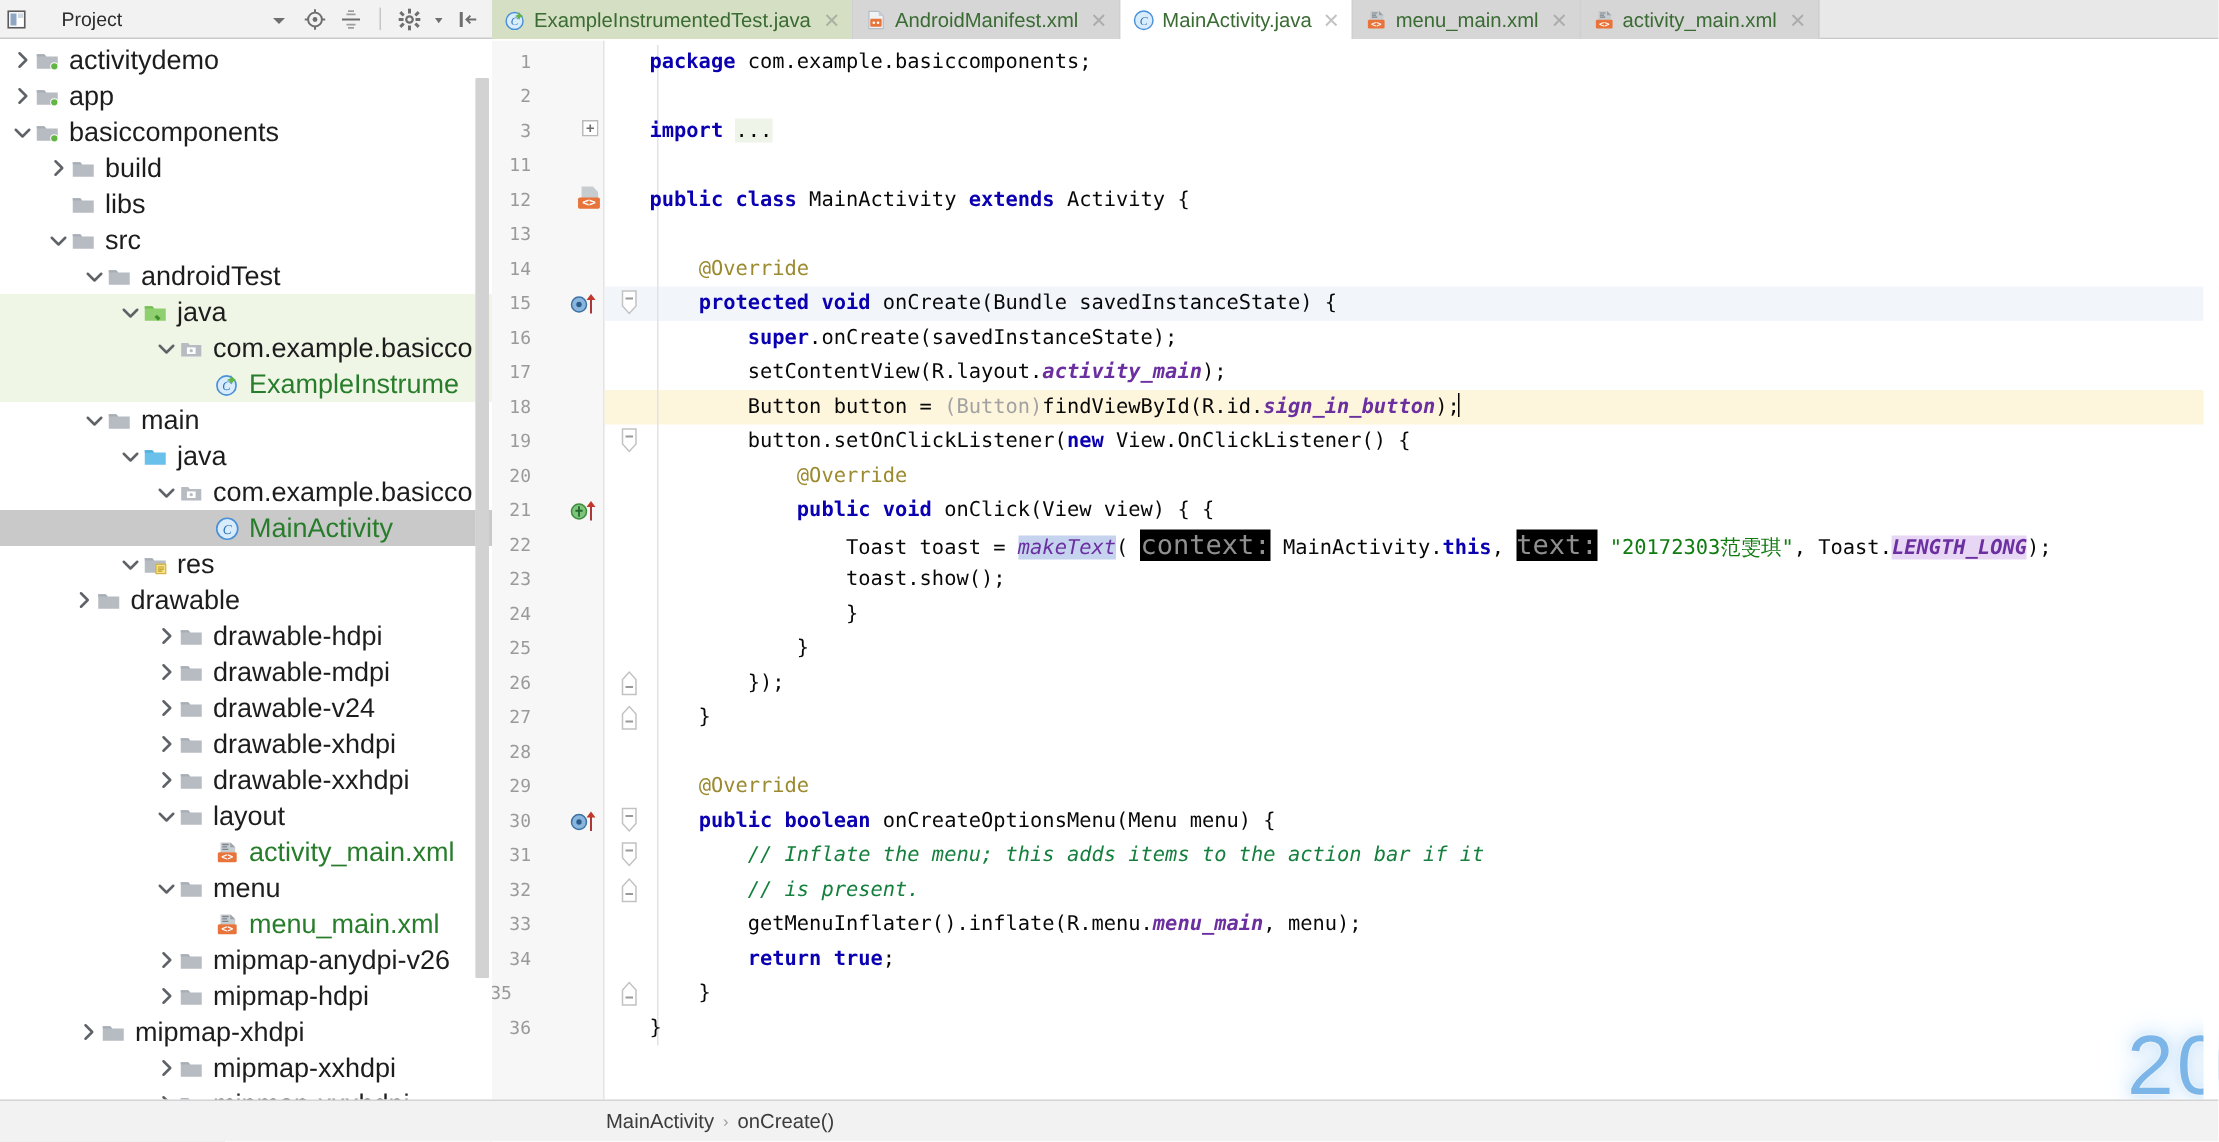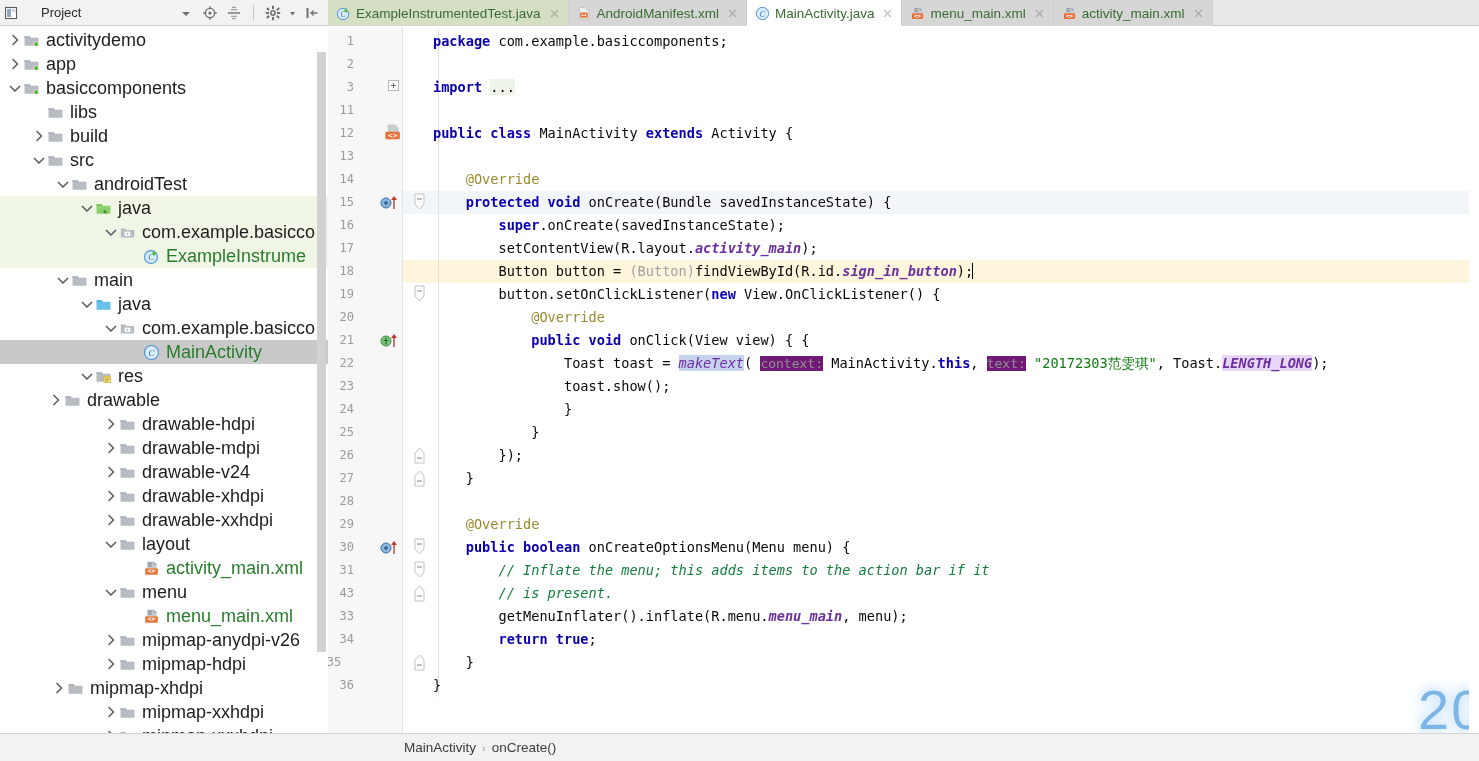--- a/index.html
+++ b/index.html
@@ -136,21 +136,21 @@
     position: absolute; left: 0; width: 1151px; height: 23px;
     background: #f2f6fb;
   }
   .kw      { color: #0a00b1; font-weight: bold; }
   .str     { color: #107c10; }
   .cmt     { color: #15803d; font-style: italic; }
   .ann     { color: #9b8a2f; }
   .fieldit { color: #6b2fa0; font-style: italic; font-weight: bold; }
   .statit  { color: #6b2fa0; font-style: italic; font-weight: bold; background: #e8d6f5; }
   .sel     { background: #c5d3ee; color: #6b2fa0; font-style: italic; }
-  .param   { color: #909090; background: #701a75; font-size: 13px; }
+  .param   { color: #909090; background: #000000; font-size: 18px; }
   .dim     { color: #a2a2a2; }
   .caret {
     display: inline-block; width: 1px; height: 16px; background: #000;
     vertical-align: -3px; margin-left: -1px;
   }
   .indent-guide {
     position: absolute; width: 1px; background: #e2e2e2;
   }
 
   #watermark {
@@ -290,38 +290,38 @@
           </span>
           <span class="nicon"><svg width="17" height="17" viewBox="0 0 17 17">
               <path d="M1.5 4.2h5l1.3 1.5h7.7v8.1H1.5z" fill="#b6bcc2"></path>
               <path d="M1.5 4.2h5l1.3 1.5H1.5z" fill="#a8aeb5"></path>
               <circle cx="13.2" cy="12.2" r="2.7" fill="#ffffff"></circle>
               <circle cx="13.2" cy="12.2" r="2.1" fill="#62b543"></circle>
             </svg></span>
           <span class="nlabel dark">basiccomponents</span>
         </div>
         <div class="node" style="padding-left: 30px;">
+          <span class="twisty">
+            <svg width="14" height="14" viewBox="0 0 14 14">
+              <path d="M5 2.5 L9.5 7 L5 11.5" fill="none" stroke="#5f6368" stroke-width="1.7" stroke-linecap="round" stroke-linejoin="round"></path>
+            </svg>
+          </span>
+          <span class="nicon"><svg width="17" height="17" viewBox="0 0 17 17">
+              <path d="M1.5 4.2h5l1.3 1.5h7.7v8.1H1.5z" fill="#b6bcc2"></path>
+              <path d="M1.5 4.2h5l1.3 1.5H1.5z" fill="#a8aeb5"></path>
+            </svg></span>
+          <span class="nlabel dark">build</span>
+        </div>
+        <div class="node" style="padding-left: 30px;">
           <span class="twisty"></span>
           <span class="nicon"><svg width="17" height="17" viewBox="0 0 17 17">
               <path d="M1.5 4.2h5l1.3 1.5h7.7v8.1H1.5z" fill="#b6bcc2"></path>
               <path d="M1.5 4.2h5l1.3 1.5H1.5z" fill="#a8aeb5"></path>
             </svg></span>
           <span class="nlabel dark">libs</span>
-        </div>
-        <div class="node" style="padding-left: 30px;">
-          <span class="twisty">
-            <svg width="14" height="14" viewBox="0 0 14 14">
-              <path d="M5 2.5 L9.5 7 L5 11.5" fill="none" stroke="#5f6368" stroke-width="1.7" stroke-linecap="round" stroke-linejoin="round"></path>
-            </svg>
-          </span>
-          <span class="nicon"><svg width="17" height="17" viewBox="0 0 17 17">
-              <path d="M1.5 4.2h5l1.3 1.5h7.7v8.1H1.5z" fill="#b6bcc2"></path>
-              <path d="M1.5 4.2h5l1.3 1.5H1.5z" fill="#a8aeb5"></path>
-            </svg></span>
-          <span class="nlabel dark">build</span>
         </div>
         <div class="node" style="padding-left: 30px;">
           <span class="twisty">
             <svg width="14" height="14" viewBox="0 0 14 14">
               <path d="M2.5 5.5 L7 10 L11.5 5.5" fill="none" stroke="#5f6368" stroke-width="1.7" stroke-linecap="round" stroke-linejoin="round"></path>
             </svg>
           </span>
           <span class="nicon"><svg width="17" height="17" viewBox="0 0 17 17">
               <path d="M1.5 4.2h5l1.3 1.5h7.7v8.1H1.5z" fill="#b6bcc2"></path>
               <path d="M1.5 4.2h5l1.3 1.5H1.5z" fill="#a8aeb5"></path>
@@ -708,21 +708,21 @@
           <div class="lnum" style="top: 325px;">22</div>
           <div class="lnum" style="top: 348px;">23</div>
           <div class="lnum" style="top: 371px;">24</div>
           <div class="lnum" style="top: 394px;">25</div>
           <div class="lnum" style="top: 417px;">26</div>
           <div class="lnum" style="top: 440px;">27</div>
           <div class="lnum" style="top: 463px;">28</div>
           <div class="lnum" style="top: 486px;">29</div>
           <div class="lnum" style="top: 509px;">30</div>
           <div class="lnum" style="top: 532px;">31</div>
-          <div class="lnum" style="top: 555px;">43</div>
+          <div class="lnum" style="top: 555px;">32</div>
           <div class="lnum" style="top: 578px;">33</div>
           <div class="lnum" style="top: 601px;">34</div>
           <div class="lnum" style="top: 624px; text-align: center;">35</div>
           <div class="lnum" style="top: 647px;">36</div>
           <div class="gmark" style="top: 52px; left: 60px;"><svg width="11" height="11" viewBox="0 0 11 11">
               <rect x=".5" y=".5" width="10" height="10" fill="#fff" stroke="#b9b9b9"></rect>
               <path d="M3 5.5h5M5.5 3v5" stroke="#6e6e6e" stroke-width="1.1"></path>
             </svg></div>
           <div class="gmark" style="top: 96px; left: 55px;"><svg width="20" height="20" viewBox="0 0 17 17">
               <path d="M4 1.2h6.4l3 3v3.4H4z" fill="#c7ccd1"></path>

